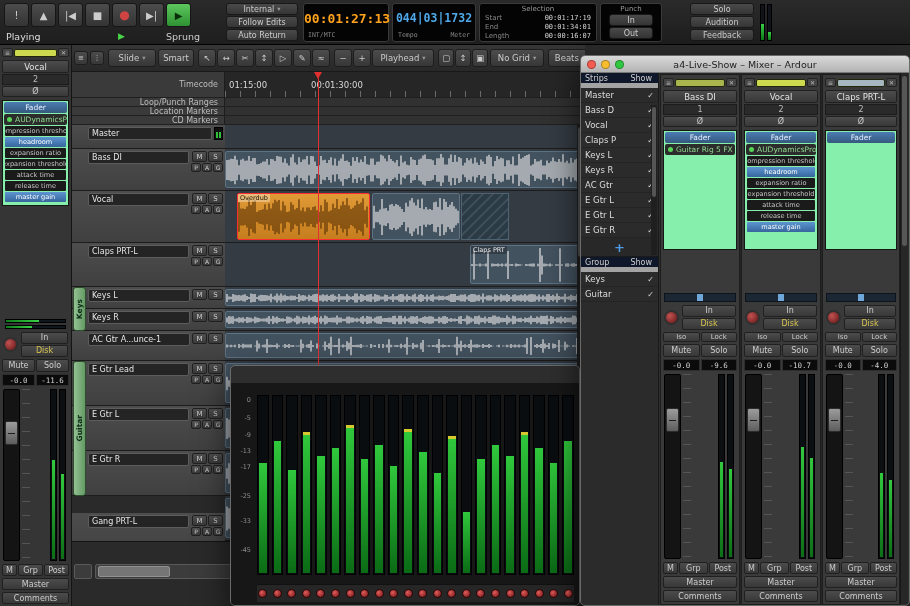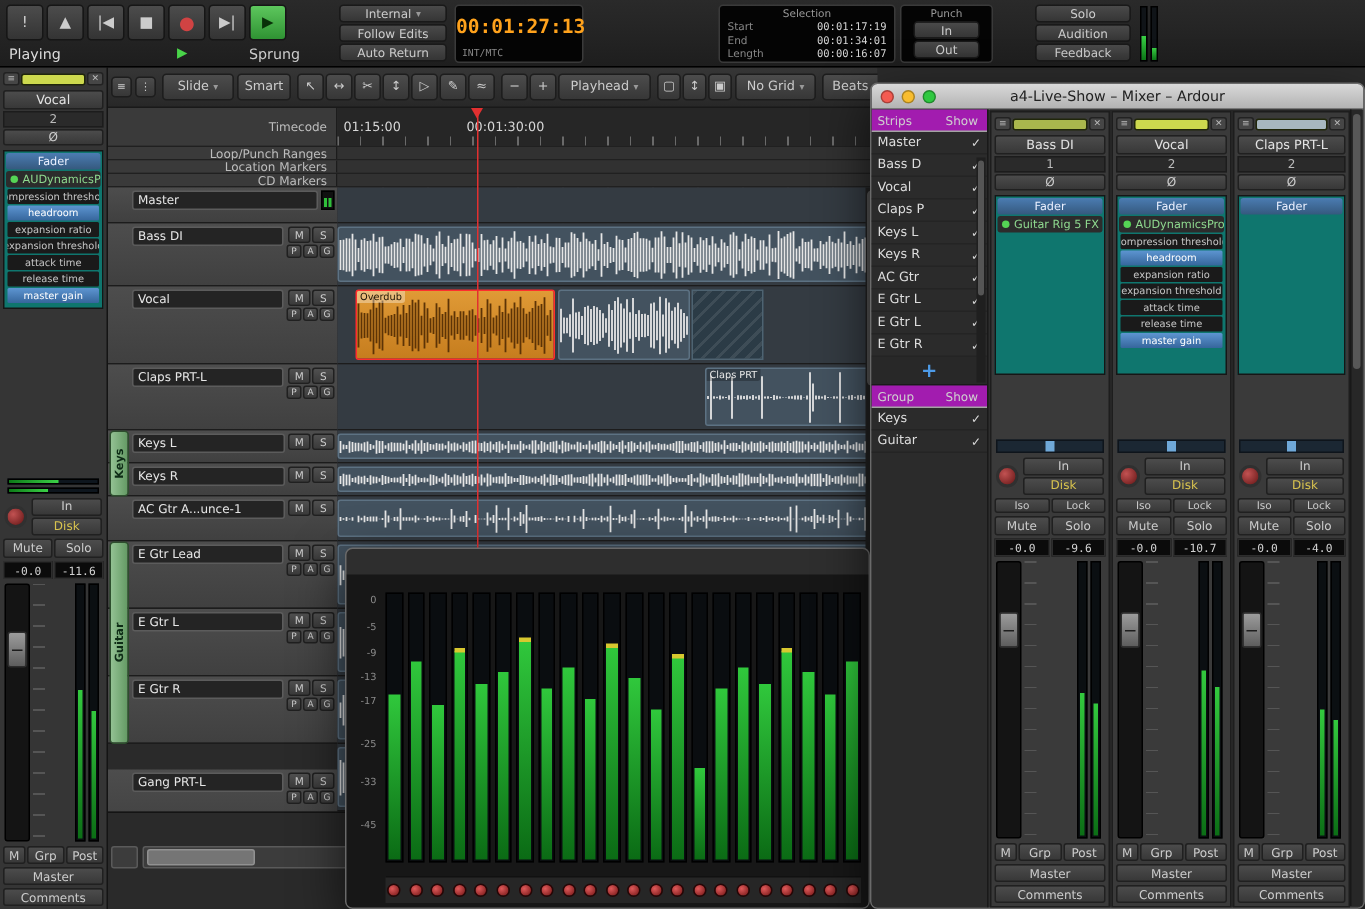--- a/index.html
+++ b/index.html
@@ -84,21 +84,21 @@
 #vscroll i{position:absolute;left:1px;right:1px;top:2px;height:130px;background:#555;border-radius:3px}
 
 
 .striptop{display:flex;align-items:center;gap:1px;height:11px;margin:1px}
 .mini{width:11px;height:9px;background:#464646;border:1px solid #222;border-radius:2px;color:#bbb;font-size:6px;display:flex;align-items:center;justify-content:center;flex:none}
 .colorbar{flex:1;height:8px;border:1px solid #20260a;border-radius:2px}
 .sname{height:13px;margin:1px;background:linear-gradient(#4c4c4c,#383838);border:1px solid #202020;border-radius:2px;color:#e3e3e3;font-size:8.5px;display:flex;align-items:center;justify-content:center;overflow:hidden;white-space:nowrap}
 .snum{height:11px;margin:0 1px;background:#2a2a2a;border:1px solid #1c1c1c;color:#bbb;font-size:8px;display:flex;align-items:center;justify-content:center}
 .sbtn{background:linear-gradient(#4c4c4c,#383838);border:1px solid #202020;border-radius:2px;color:#ccc;font-size:8px;display:flex;align-items:center;justify-content:center;overflow:hidden}
 .phase{height:11px;margin:1px}
-.procbox{background:#0f766e;border:1px solid #161616;margin:2px 1px;padding:1px;overflow:hidden}
+.procbox{background:#86efac;border:1px solid #161616;margin:2px 1px;padding:1px;overflow:hidden}
 .procrow{height:11px;display:flex;align-items:center;gap:3px;font-size:7.5px;color:#8fd98f;padding:0 3px;margin-bottom:1px;background:#2c2c2c;border-radius:2px;overflow:hidden;white-space:nowrap}
 .procrow.faderrow{background:linear-gradient(#4b7cb2,#35597e);color:#eaf0ff;justify-content:center}
 .dot{width:5px;height:5px;border-radius:50%;background:#55d455;flex:none}
 .ctl{height:10px;margin:0 1px 1px;background:#1a1a1a;color:#c6c6c6;font-size:6.6px;display:flex;align-items:center;justify-content:center;border-radius:1px;overflow:hidden;white-space:nowrap}
 .ctl.on{background:linear-gradient(#5d95d1,#36669c);color:#fff}
 .spacer{flex:1}
 .panner{height:9px;margin:1px 2px;background:#1b2733;border:1px solid #0e141b;position:relative}
 .panpos{position:absolute;left:46%;top:0;bottom:0;width:9%;background:#6fa8d8}
 .recrow{height:28px;display:flex;align-items:center;padding:0 2px;gap:3px}
 .recbtn{width:15px;height:15px;border-radius:50%;background:radial-gradient(circle at 35% 35%,#c25252,#621414);border:2px solid #303030;flex:none}
@@ -139,21 +139,21 @@
 #mb-scale{position:absolute;left:0;top:12px;bottom:30px;width:24px}
 #mb-scale div{position:absolute;right:4px;font-size:6.5px;color:#8c8c8c;transform:translateY(-50%)}
 #mb-meters{position:absolute;left:26px;right:5px;top:12px;bottom:30px;display:flex;gap:3px}
 .mtrack{flex:1;background:#0a0d10;border:1px solid #000;position:relative}
 .mfill{position:absolute;left:1px;right:1px;bottom:1px;background:linear-gradient(to top,#0b6b15,#30c83c)}
 .mcap{position:absolute;left:1px;right:1px;height:3px;background:#d8c82f}
 #mb-recs{position:absolute;left:26px;right:5px;bottom:3px;height:18px;display:flex;gap:3px;align-items:center;background:#262626;border-top:1px solid #111}
 .rec{flex:1;display:flex;align-items:center;justify-content:center}
 .rec i{width:9px;height:9px;border-radius:50%;background:radial-gradient(circle at 35% 35%,#e05a5a,#701414);border:1px solid #260606}
 #mx-left{position:absolute;left:0;top:17px;width:78px;bottom:0;background:#2b2b2b;border-right:1px solid #191919}
-.mxhdr{height:15px;display:flex;align-items:center;justify-content:space-between;padding:0 6px 0 4px;font-size:8px;color:#cfcfcf;background:#a21caf;border-bottom:1px solid #a3a3a3}
+.mxhdr{height:15px;display:flex;align-items:center;justify-content:space-between;padding:0 6px 0 4px;font-size:8px;color:#cfcfcf;background:#0f172a;border-bottom:5px solid #a3a3a3}
 .lrow{height:15px;display:flex;align-items:center;padding:0 4px;font-size:8.5px;color:#ddd;border-bottom:1px solid #242424}
 .lname{flex:1;overflow:hidden;white-space:nowrap}
 .lchk{color:#d8d8d8;font-size:8px}
 #strip-list{position:relative}
 #list-scroll{position:absolute;right:1px;top:32px;width:6px;height:150px;background:#1f1f1f}
 #list-scroll i{position:absolute;left:1px;right:1px;top:2px;height:90px;background:#555;border-radius:2px}
 #add-row{height:19px;display:flex;align-items:center;justify-content:center;color:#4d9be8;font-size:13px;font-weight:bold;border-bottom:1px solid #1a1a1a;background:#282828}
 #mx-strips{position:absolute;left:79px;top:17px;right:9px;bottom:0;display:flex;gap:1px;padding-top:1px;background:#262626}
 .strip{width:80px;background:#3a3a3a;border:1px solid #1d1d1d;display:flex;flex-direction:column;padding:1px}
 .strip .faderarea{height:185px}
@@ -180,20 +180,25 @@
     <span id="sprung">Sprung</span>
   </div>
   <div id="mid-buttons">
       <div class="mbtn dd">Internal</div>
       <div class="mbtn">Follow Edits</div>
       <div class="mbtn">Auto Return</div>
     </div>
   <div id="clock1" class="panel mono">
     <div class="big">00:01:27:13</div>
     <div class="sub">INT/MTC</div>
+  </div>
+  <div id="clock2" class="panel mono">
+    <div class="big">044|03|1732</div>
+    <div class="sub1">Tempo</div>
+    <div class="sub2">Meter</div>
   </div>
   <div id="selpanel" class="panel">
     <div class="title">Selection</div>
     <div class="srow" style="top:10px"><span>Start</span><b>00:01:17:19</b></div>
     <div class="srow" style="top:19px"><span>End</span><b>00:01:34:01</b></div>
     <div class="srow" style="top:28px"><span>Length</span><b>00:00:16:07</b></div>
   </div>
   <div id="punchpanel" class="panel">
     <div class="title">Punch</div>
     <div class="mbtn" style="margin-top:10px">In</div>

